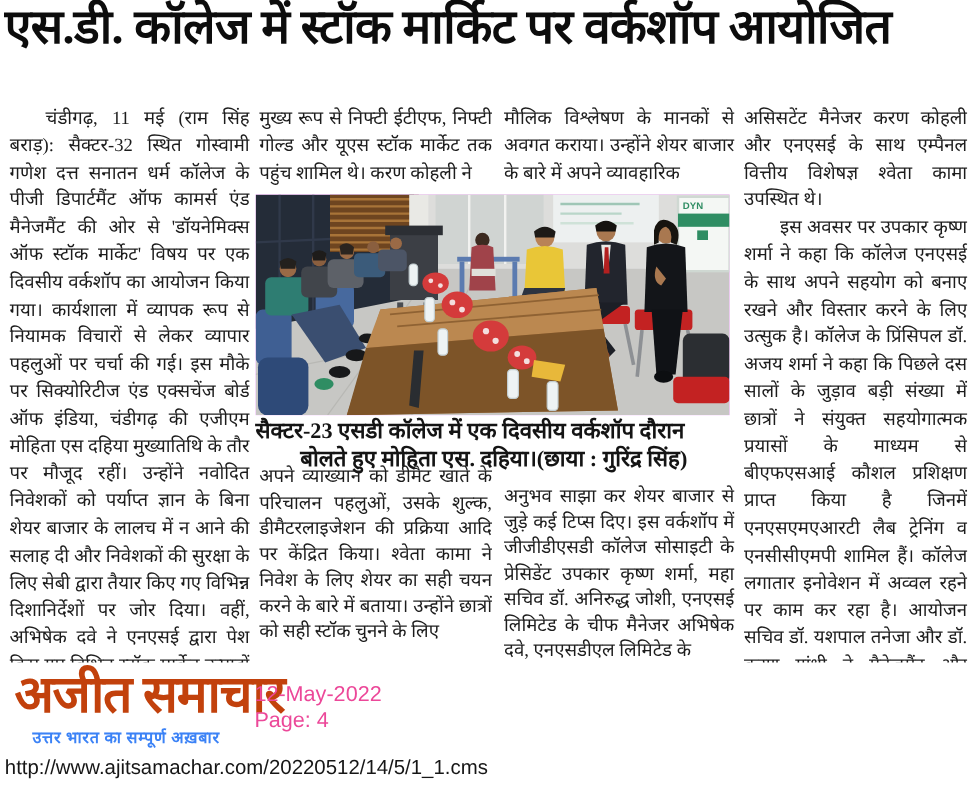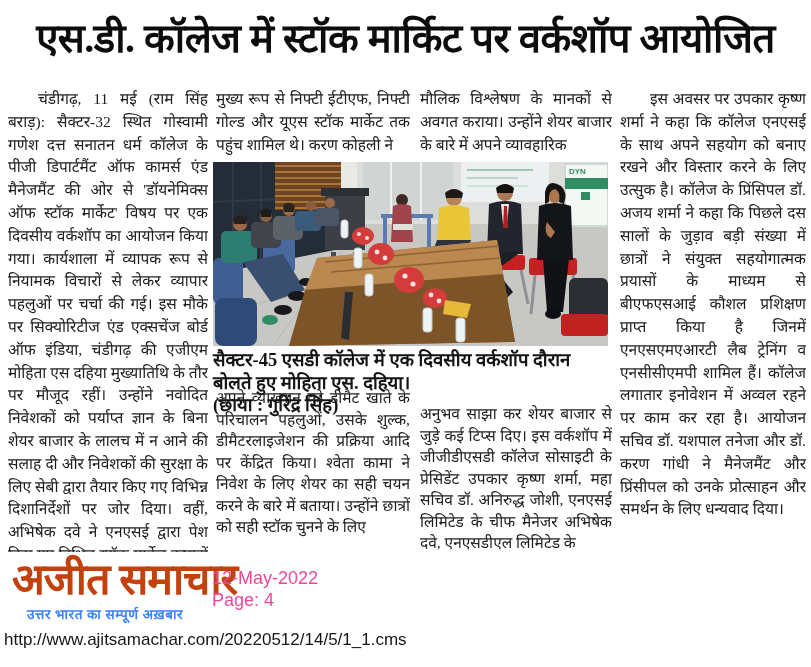--- a/index.html
+++ b/index.html
@@ -5,22 +5,22 @@
   html,body { margin:0; padding:0; background:#ffffff; }
   .page {
     position: relative;
     width: 811px; height: 667px;
     background: #ffffff;
     font-family: "Liberation Serif", serif;
     color: #1b1b1b;
     overflow: hidden;
   }
   .headline {
-    position: absolute; left: 4px; top: 16px; width: 803px;
-    text-align: center;
+    position: absolute; left: 4px; top: 0; width: 803px;
+    text-align: left;
     font-size: 40px; font-weight: 800; line-height: 1.15;
     letter-spacing: -0.5px; color: #0c0c0c;
     white-space: nowrap;
   }
   .col {
     position: absolute;
     text-align: justify;
     font-size: 15.5px; line-height: 22.8px; color: #1c1c1c;
     overflow: hidden;
   }
@@ -35,21 +35,21 @@
   #col4 { left: 620px; top: 88px; width: 186px; height: 464px; }
   .photo-fig {
     position: absolute; left: 213px; top: 162px; width: 395px; height: 184px;
     background: #f0abfc; overflow: hidden;
   }
   .photo-fig svg { display:block; }
   .caption {
     position: absolute; left: 213px; top: 349px; width: 397px;
     font-weight: 700; font-size: 18.5px; line-height: 22.5px; color: #141414;
   }
-  .caption-row { display: flex; justify-content: flex-end; flex-direction: column; }
+  .caption-row { display: flex; justify-content: center; }
   .logo {
     position: absolute; left: 12px; top: 558px;
     font-size: 43px; font-weight: 800; line-height: 1;
     color: #c2410c; letter-spacing: -1px;
   }
   .tagline {
     position: absolute; left: 27px; top: 605px;
     font-size: 13.5px; font-weight: 700; color: #3b82f6;
     letter-spacing: 0.6px;
   }
@@ -246,36 +246,37 @@
           <rect x="210" y="146" width="9" height="24" rx="3"></rect>
           <rect x="243" y="156" width="9" height="24" rx="3"></rect>
         </g>
 
         <path d="M132,130 L140,130 L136,178 L128,176 Z" fill="#2a2d31"></path>
       </g>
     </svg>
   </div>
 
   <div class="caption">
-    <div>सैक्टर-45 एसडी कॉलेज में एक दिवसीय वर्कशॉप दौरान</div>
+    <div>सैक्टर-23 एसडी कॉलेज में एक दिवसीय वर्कशॉप दौरान</div>
     <div class="caption-row">
       <span>बोलते हुए मोहिता एस. दहिया।</span>
       <span>(छाया : गुरिंद्र सिंह)</span>
     </div>
   </div>
 
   <div id="col2bot" class="col col-tight">
     <p>अपने व्याख्यान को डीमैट खाते के परिचालन पहलुओं, उसके शुल्क, डीमैटरलाइजेशन की प्रक्रिया आदि पर केंद्रित किया। श्वेता कामा ने निवेश के लिए शेयर का सही चयन करने के बारे में बताया। उन्होंने छात्रों को सही स्टॉक चुनने के लिए</p>
   </div>
 
   <div id="col3bot" class="col col-tight">
     <p>अनुभव साझा कर शेयर बाजार से जुड़े कई टिप्स दिए। इस वर्कशॉप में जीजीडीएसडी कॉलेज सोसाइटी के प्रेसिडेंट उपकार कृष्ण शर्मा, महा सचिव डॉ. अनिरुद्ध जोशी, एनएसई लिमिटेड के चीफ मैनेजर अभिषेक दवे, एनएसडीएल लिमिटेड के</p>
   </div>
 
   <div id="col4" class="col">
+    <p>असिसटेंट मैनेजर करण कोहली और एनएसई के साथ एम्पैनल वित्तीय विशेषज्ञ श्वेता कामा उपस्थित थे।</p>
     <p class="indent">इस अवसर पर उपकार कृष्ण शर्मा ने कहा कि कॉलेज एनएसई के साथ अपने सहयोग को बनाए रखने और विस्तार करने के लिए उत्सुक है। कॉलेज के प्रिंसिपल डॉ. अजय शर्मा ने कहा कि पिछले दस सालों के जुड़ाव बड़ी संख्या में छात्रों ने संयुक्त सहयोगात्मक प्रयासों के माध्यम से बीएफएसआई कौशल प्रशिक्षण प्राप्त किया है जिनमें एनएसएमएआरटी लैब ट्रेनिंग व एनसीसीएमपी शामिल हैं। कॉलेज लगातार इनोवेशन में अव्वल रहने पर काम कर रहा है। आयोजन सचिव डॉ. यशपाल तनेजा और डॉ. करण गांधी ने मैनेजमैंट और प्रिंसीपल को उनके प्रोत्साहन और समर्थन के लिए धन्यवाद दिया।</p>
   </div>
 
   <div class="logo">अजीत समाचार</div>
   <div class="tagline">उत्तर भारत का सम्पूर्ण अख़बार</div>
 
   <div class="dateblock">
     <div>12-May-2022</div>
     <div>Page: 4</div>
   </div>

